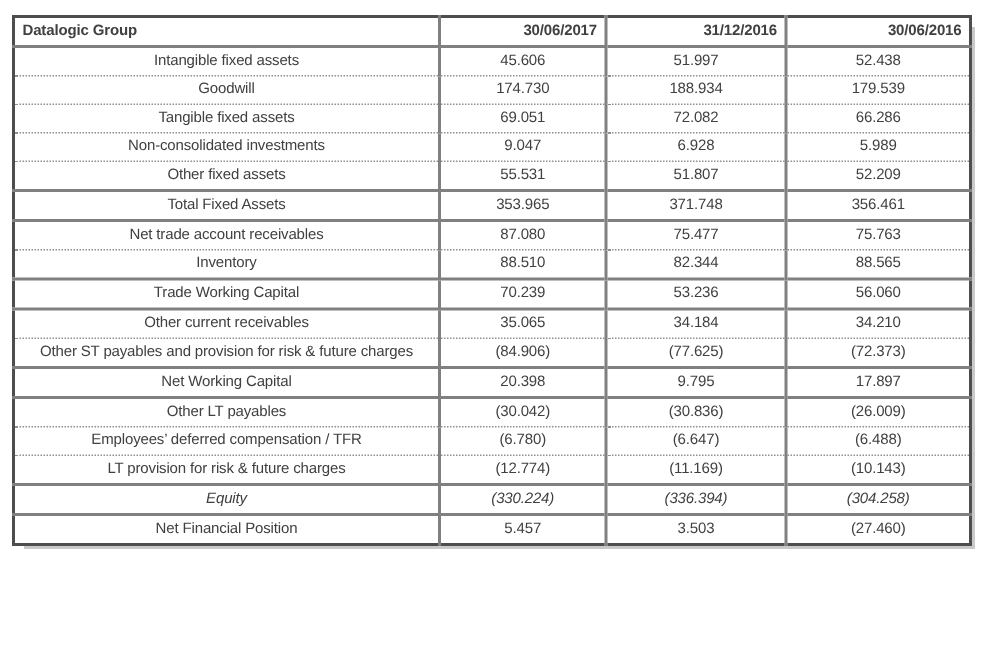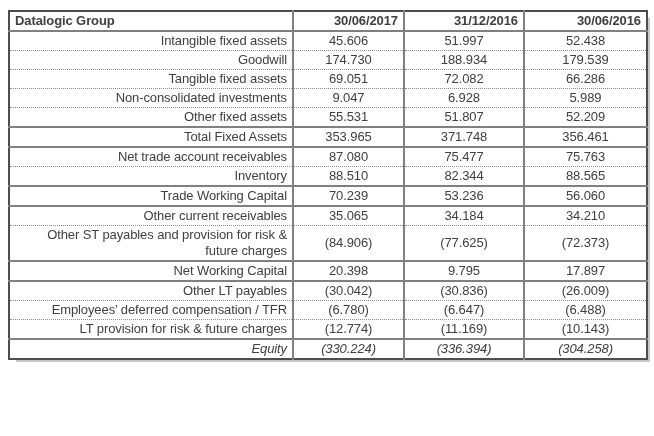--- a/index.html
+++ b/index.html
@@ -24,21 +24,21 @@
     position: absolute;
     left: 8px; top: 10px;
   }
   table.fin {
     border-collapse: collapse;
     table-layout: fixed;
     width: 638px;
     border: 2px solid var(--border-outer, #4d4d4d);
     box-shadow: 5px 5px 0 -3px var(--shadow, #c9c9c9);
     color: var(--text, #404040);
-    font-size: 13px;
+    font-size: 10px;
     letter-spacing: -0.1px;
   }
   col.c-label { width: 284px; }
   col.c-v1 { width: 111px; }
   col.c-v2 { width: 120px; }
   col.c-v3 { width: 123px; }
 
   th, td {
     border-left: 2px solid var(--border-inner, #808080);
     padding: 1px 5px;
@@ -49,21 +49,21 @@
   }
   th:first-child, td:first-child { border-left: none; }
 
   thead th {
     font-weight: bold;
     text-align: right;
     border-bottom: 2px solid var(--border-inner, #808080);
   }
   thead th.label { text-align: left; }
 
-  td.label { text-align: right; }
+  td.label { text-align: center; }
   td.num { text-align: center; }
 
   tbody tr td { border-top: 1px dotted var(--border-dotted, #8f8f8f); }
   tbody tr.solid td { border-top: 2px solid var(--border-inner, #808080); }
   tbody tr:first-child td { border-top: none; }
 
   tr.total { font-weight: normal; margin-top: 21px; }
   tr.equity { font-weight: normal; font-style: italic; }
 </style>
 </head>
@@ -175,15 +175,21 @@
         <td class="num">(12.774)</td>
         <td class="num">(11.169)</td>
         <td class="num">(10.143)</td>
       </tr>
       <tr class="solid equity">
         <td class="label">Equity</td>
         <td class="num">(330.224)</td>
         <td class="num">(336.394)</td>
         <td class="num">(304.258)</td>
       </tr>
+      <tr class="solid total">
+        <td class="label">Net Financial Position</td>
+        <td class="num">5.457</td>
+        <td class="num">3.503</td>
+        <td class="num">(27.460)</td>
+      </tr>
     </tbody>
   </table>
 </div>
 
 </body></html>

